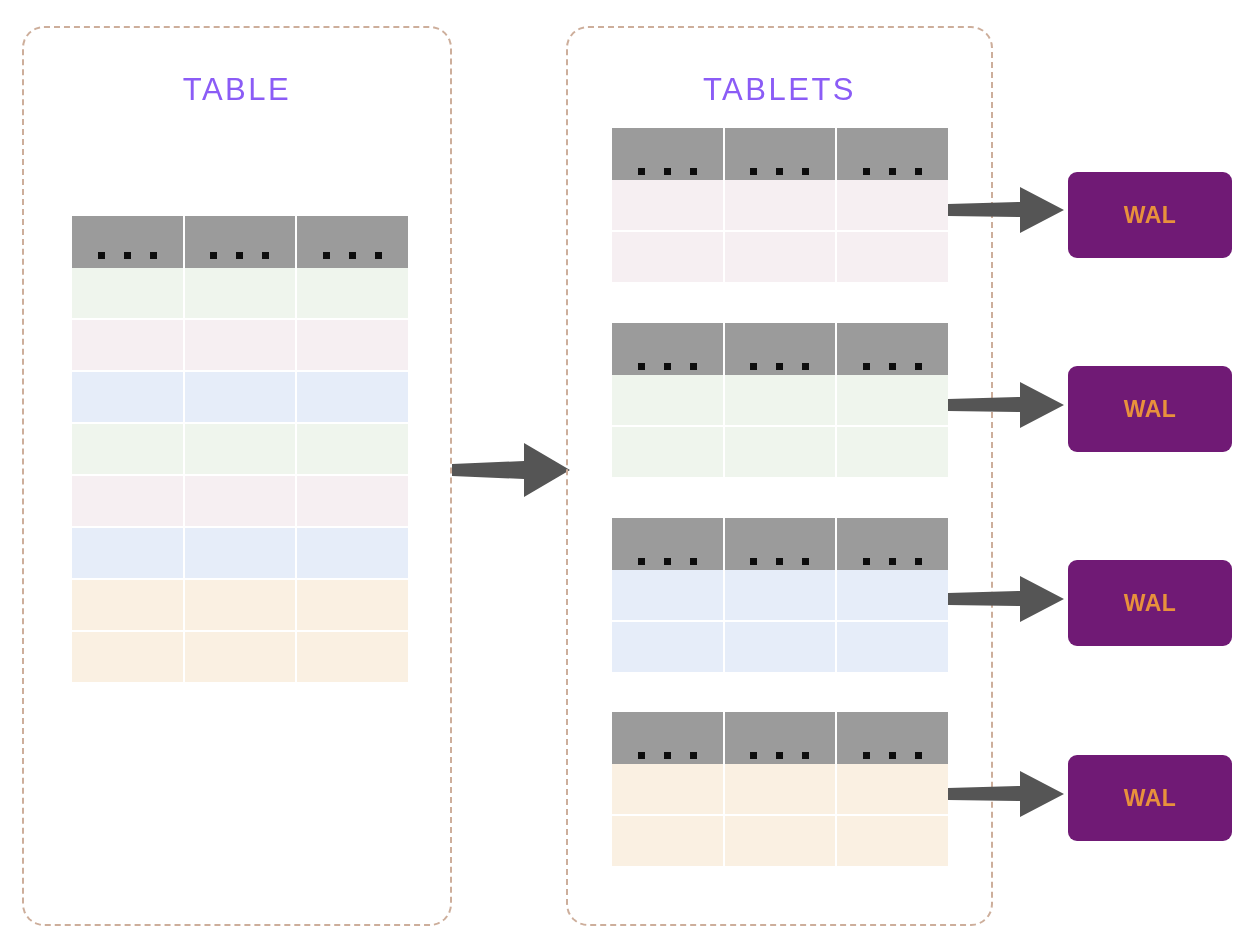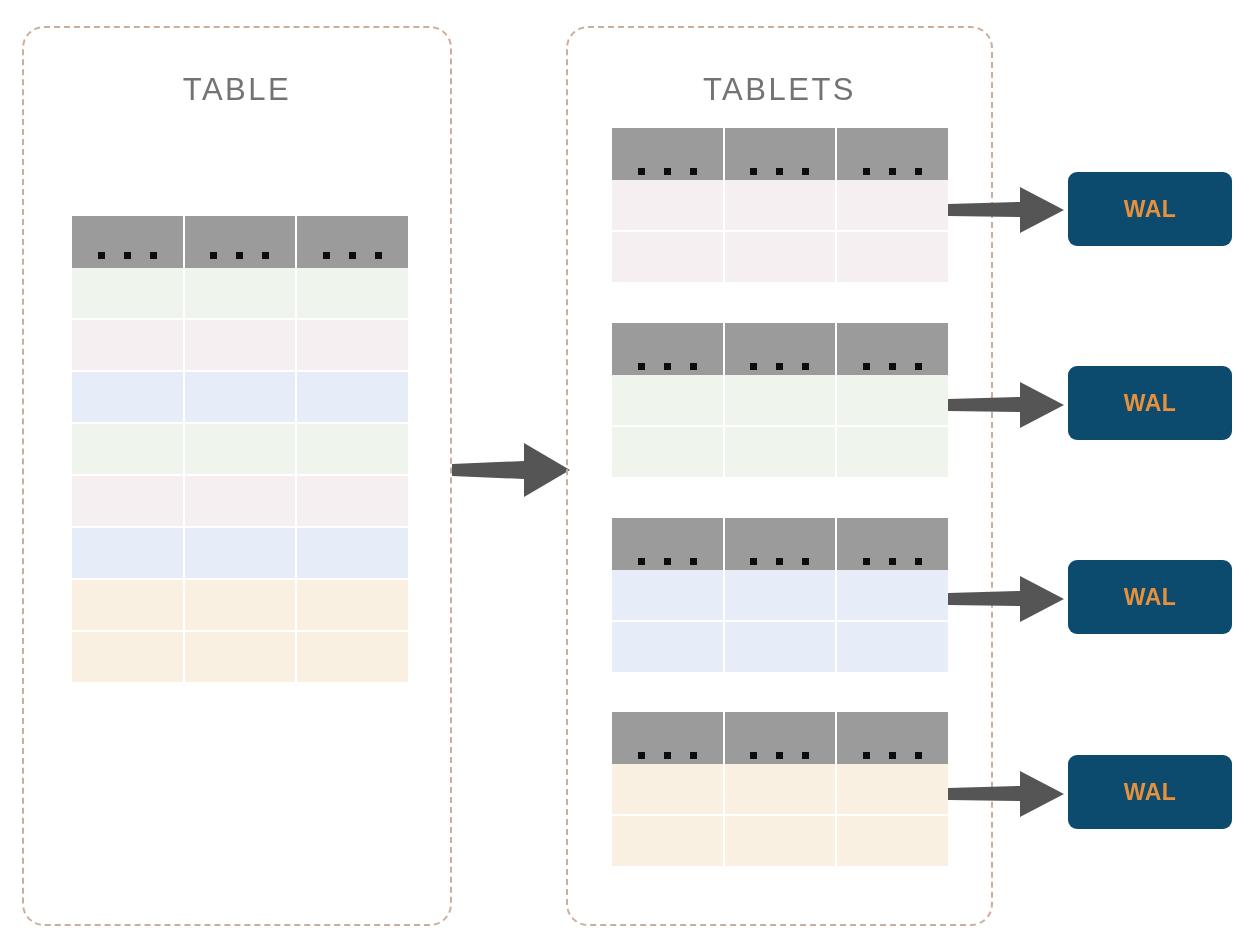--- a/index.html
+++ b/index.html
@@ -32,21 +32,21 @@
 
   .panel-title {
     position: absolute;
     top: 44px;
     left: 0;
     width: 100%;
     text-align: center;
     font-size: 31px;
     font-weight: 400;
     letter-spacing: 2.5px;
-    color: #737373;
+    color: #8b5cf6;
     font-family: "Liberation Sans", sans-serif;
   }
 
   
   .grid {
     position: absolute;
     display: grid;
     grid-template-columns: 1fr 1fr 1fr;
     gap: 2px;
     background: transparent;
@@ -103,22 +103,22 @@
   
   .arrow {
     position: absolute;
     display: block;
   }
 
   
   .wal {
     position: absolute;
     width: 164px;
-    height: 74px;
-    background: #0c4a6e;
+    height: 86px;
+    background: #701a75;
     border-radius: 9px;
     display: flex;
     align-items: center;
     justify-content: center;
     font-size: 23px;
     font-weight: bold;
     letter-spacing: 0.5px;
     color: #e8913c;
     font-family: "Liberation Sans", sans-serif;
   }

